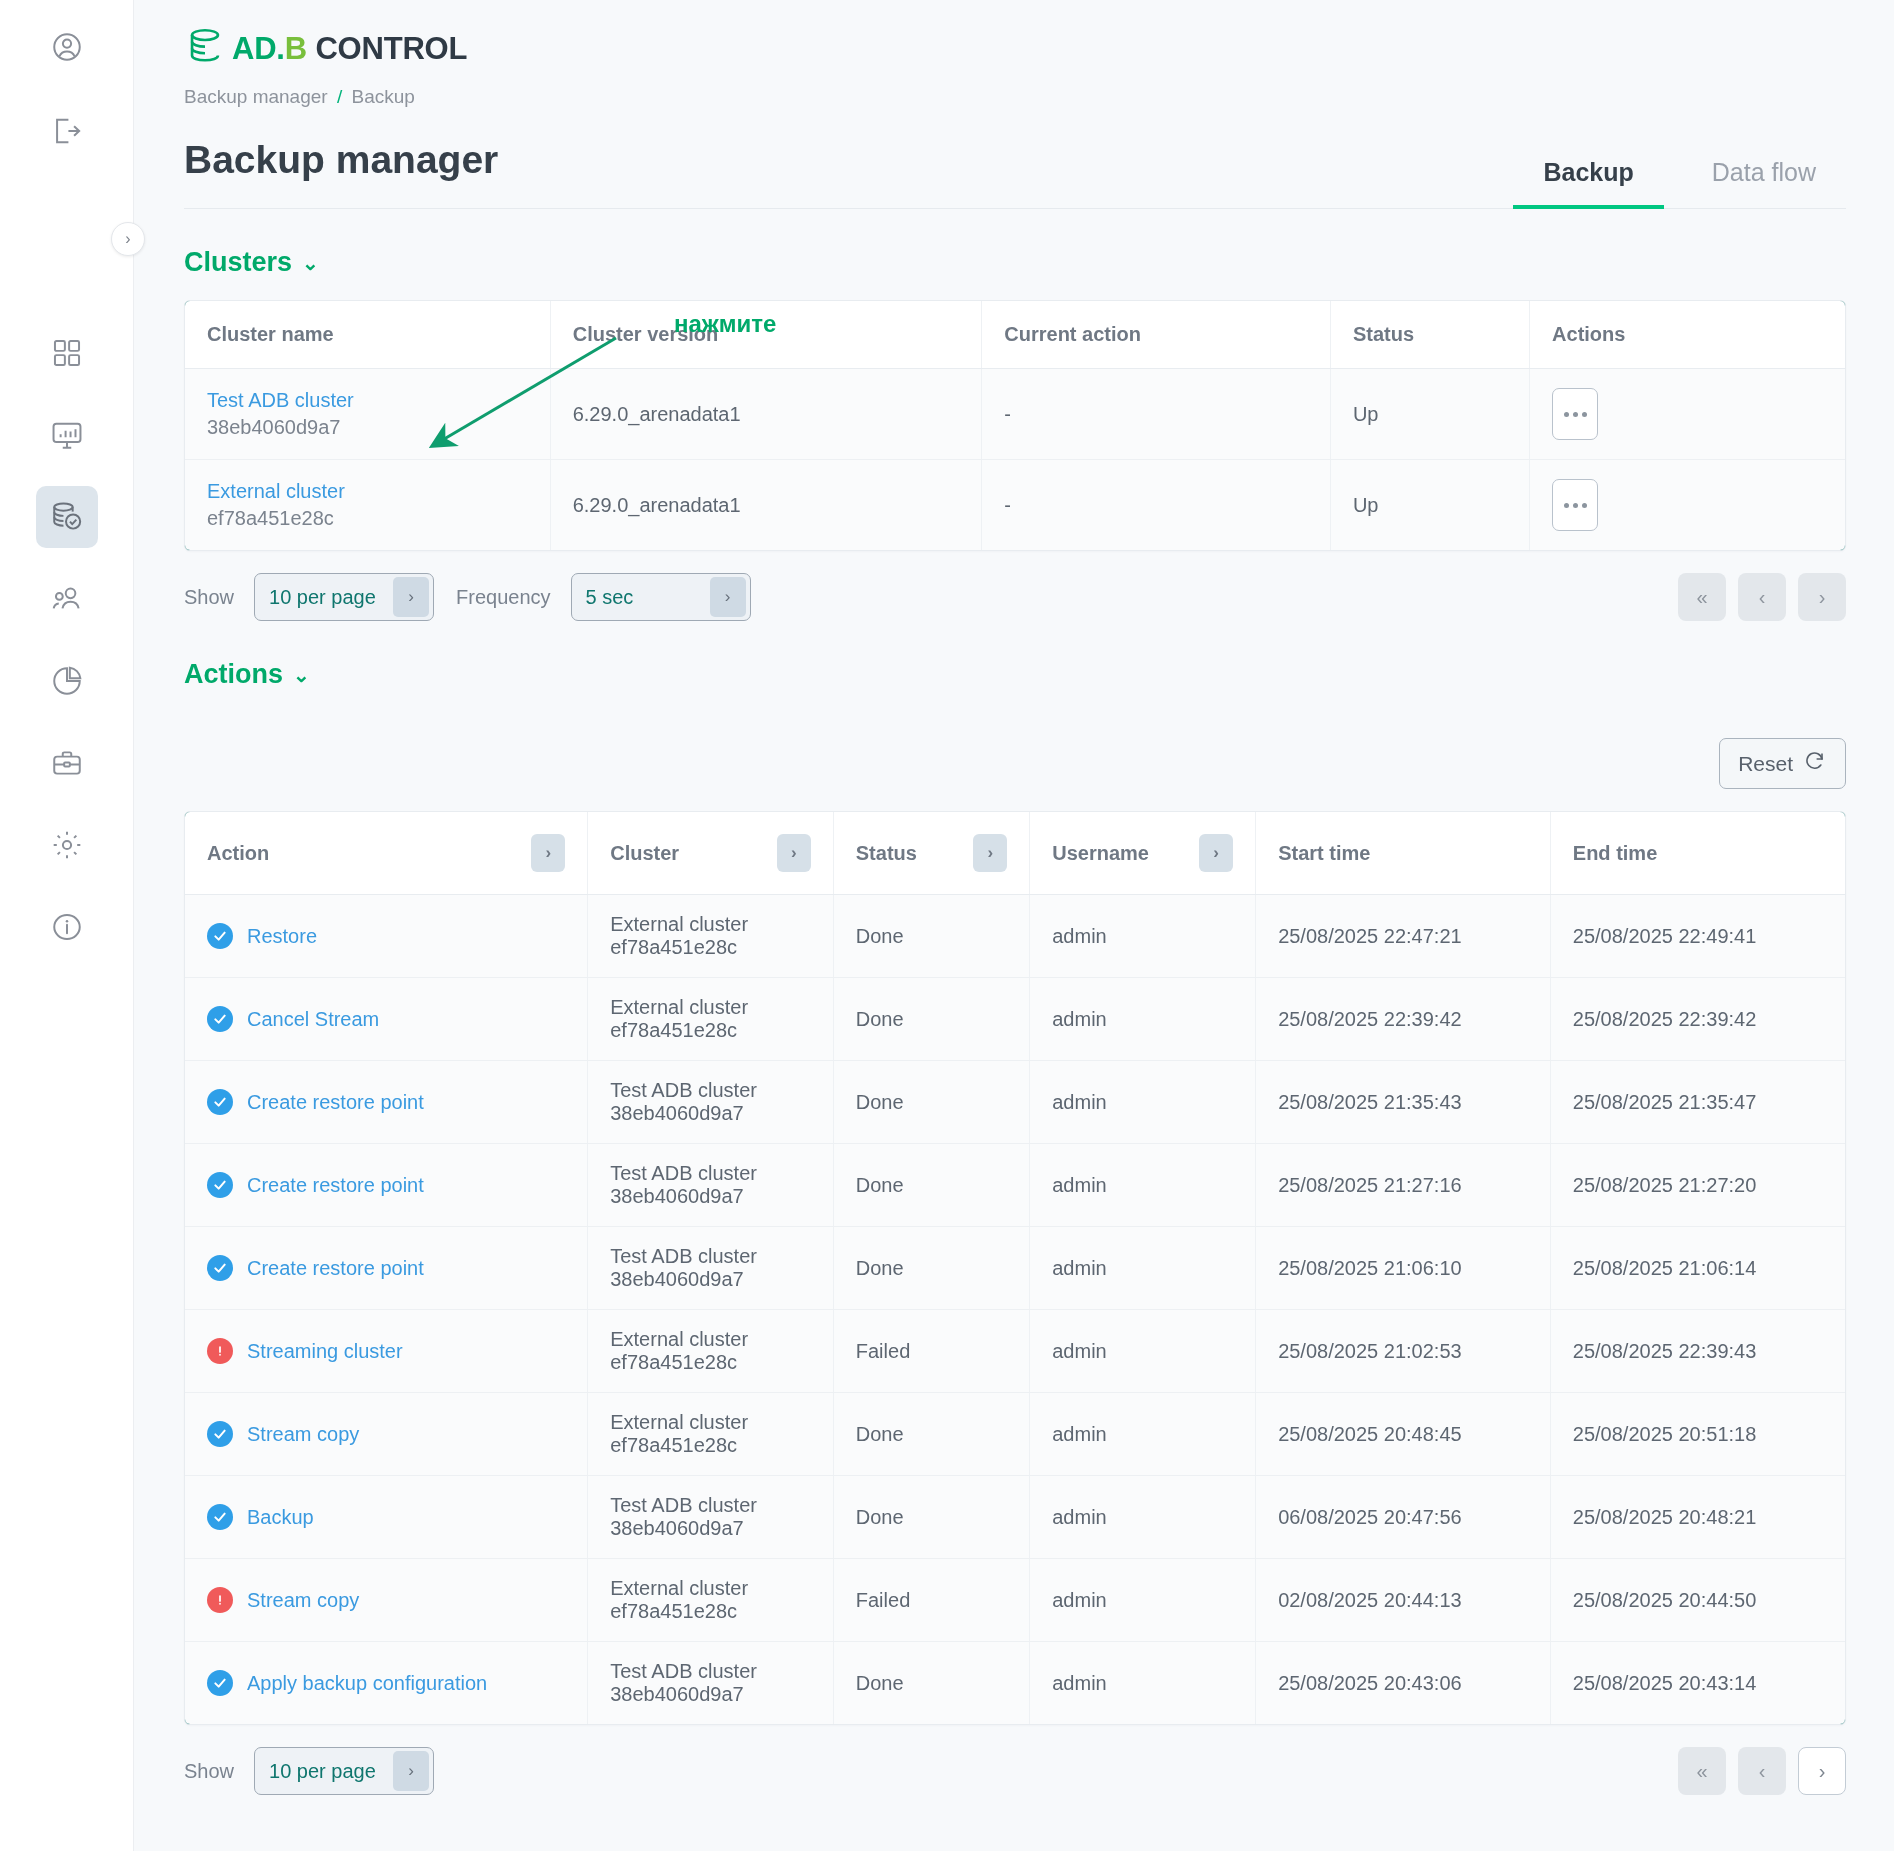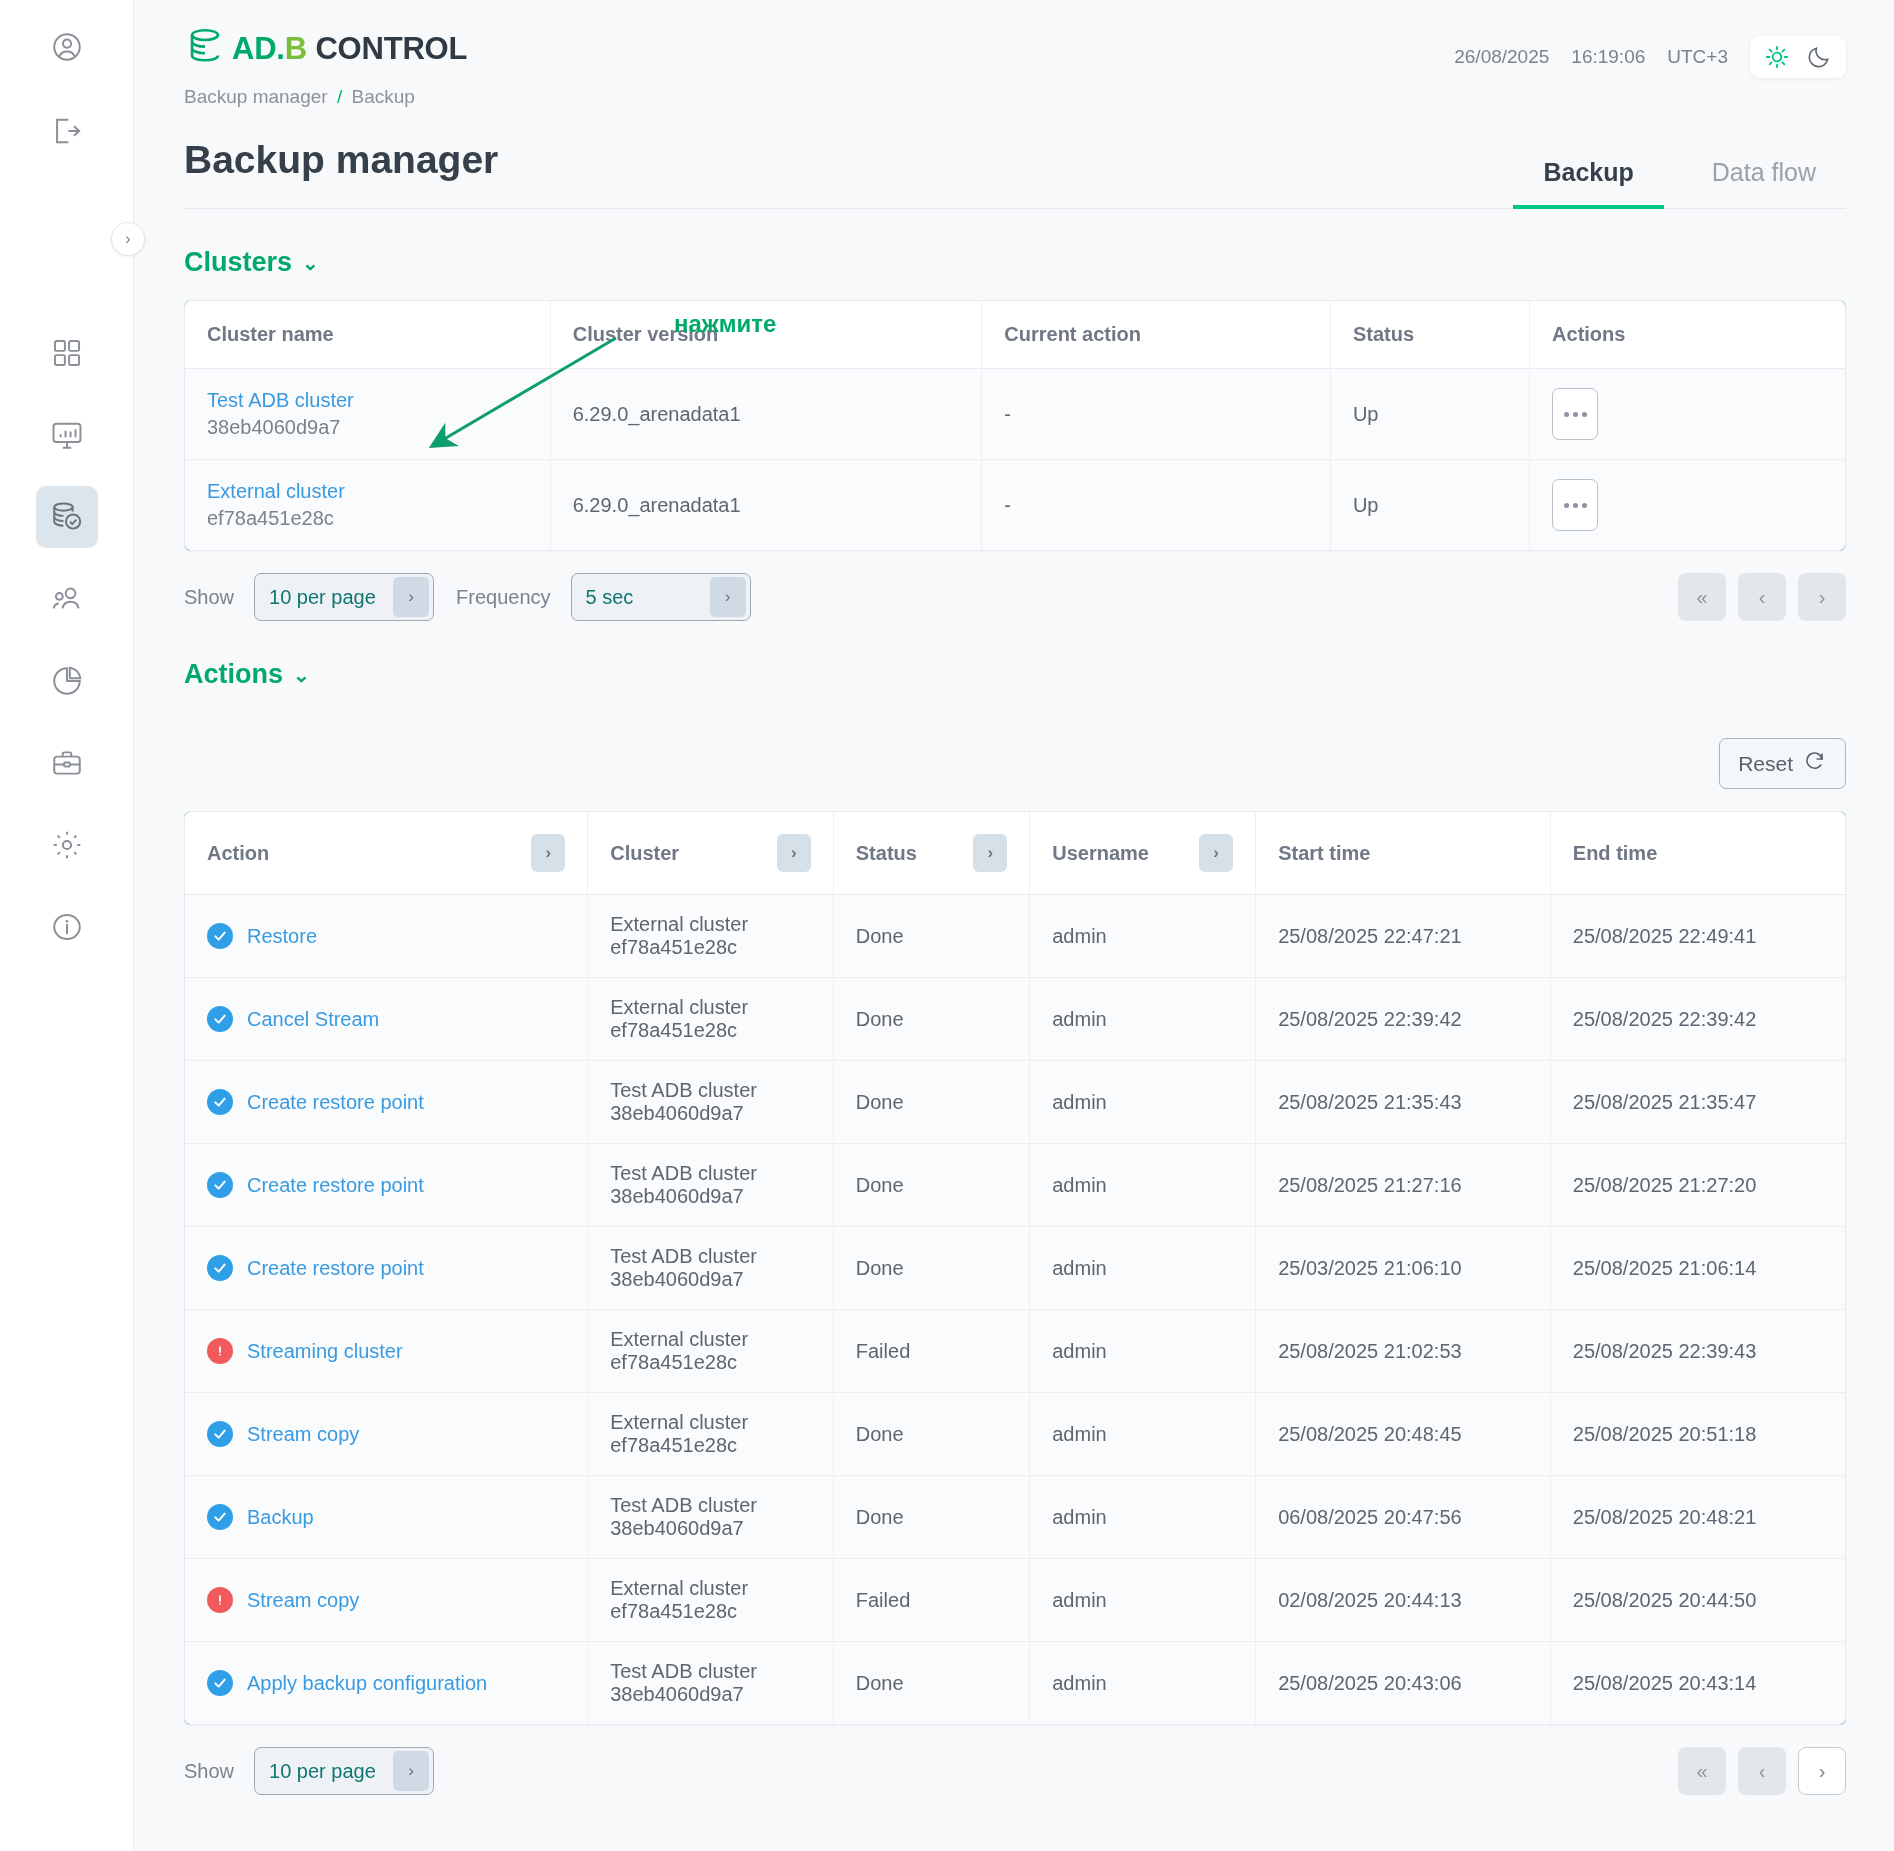--- a/index.html
+++ b/index.html
@@ -313,38 +313,20 @@
             <span class="brand-ad">AD.</span><span class="brand-b">B</span><span class="brand-ctrl"> CONTROL</span>
           </span>
         </div>
         <div class="breadcrumb">
           <span>Backup manager</span>
           <span class="sep">/</span>
           <span>Backup</span>
         </div>
       </div>
 
-      <div class="topbar-right">
-        <span class="tb-meta">26/08/2025</span>
-        <span class="tb-meta">16:19:06</span>
-        <span class="tb-meta">UTC+3</span>
-        <div class="theme-toggle">
-          <span class="ico">
-            <svg width="26" height="26" viewBox="0 0 24 24" fill="none" stroke="#00c781" stroke-width="1.7">
-              <circle cx="12" cy="12" r="4"></circle>
-              <path d="M12 2.6v2.4M12 19v2.4M2.6 12h2.4M19 12h2.4M5.2 5.2l1.8 1.8M17 17l1.8 1.8M18.8 5.2 17 7M7 17l-1.8 1.8" stroke-linecap="round"></path>
-            </svg>
-          </span>
-          <span class="ico">
-            <svg width="26" height="26" viewBox="0 0 24 24" fill="none" stroke="#5d6671" stroke-width="1.5">
-              <path d="M20 14.2A8.4 8.4 0 0 1 9.6 3.9a8.6 8.6 0 1 0 10.4 10.3Z"></path>
-            </svg>
-          </span>
-        </div>
-      </div>
     </div>
 
     <div class="page-head">
       <div class="page-title">Backup manager</div>
       <div class="tabs">
         <div class="tab active">Backup</div>
         <div class="tab">Data flow</div>
       </div>
     </div>
 
@@ -582,21 +564,21 @@
                   </span>
                   <span class="link">Create restore point</span>
                 </div>
               </td>
               <td>
                 <div>Test ADB cluster</div>
                 <div>38eb4060d9a7</div>
               </td>
               <td>Done</td>
               <td>admin</td>
-              <td>25/03/2025 21:06:10</td>
+              <td>25/08/2025 21:06:10</td>
               <td>25/08/2025 21:06:14</td>
             </tr>
             <tr>
               <td>
                 <div class="act-cell">
                   <span class="status-ico failed">
                     <svg width="16" height="16" viewBox="0 0 24 24" fill="none" stroke="#fff" stroke-width="2.6" stroke-linecap="round">
                       <path d="M12 6v7.5"></path>
                       <path d="M12 17.6v.2"></path>
                     </svg>

